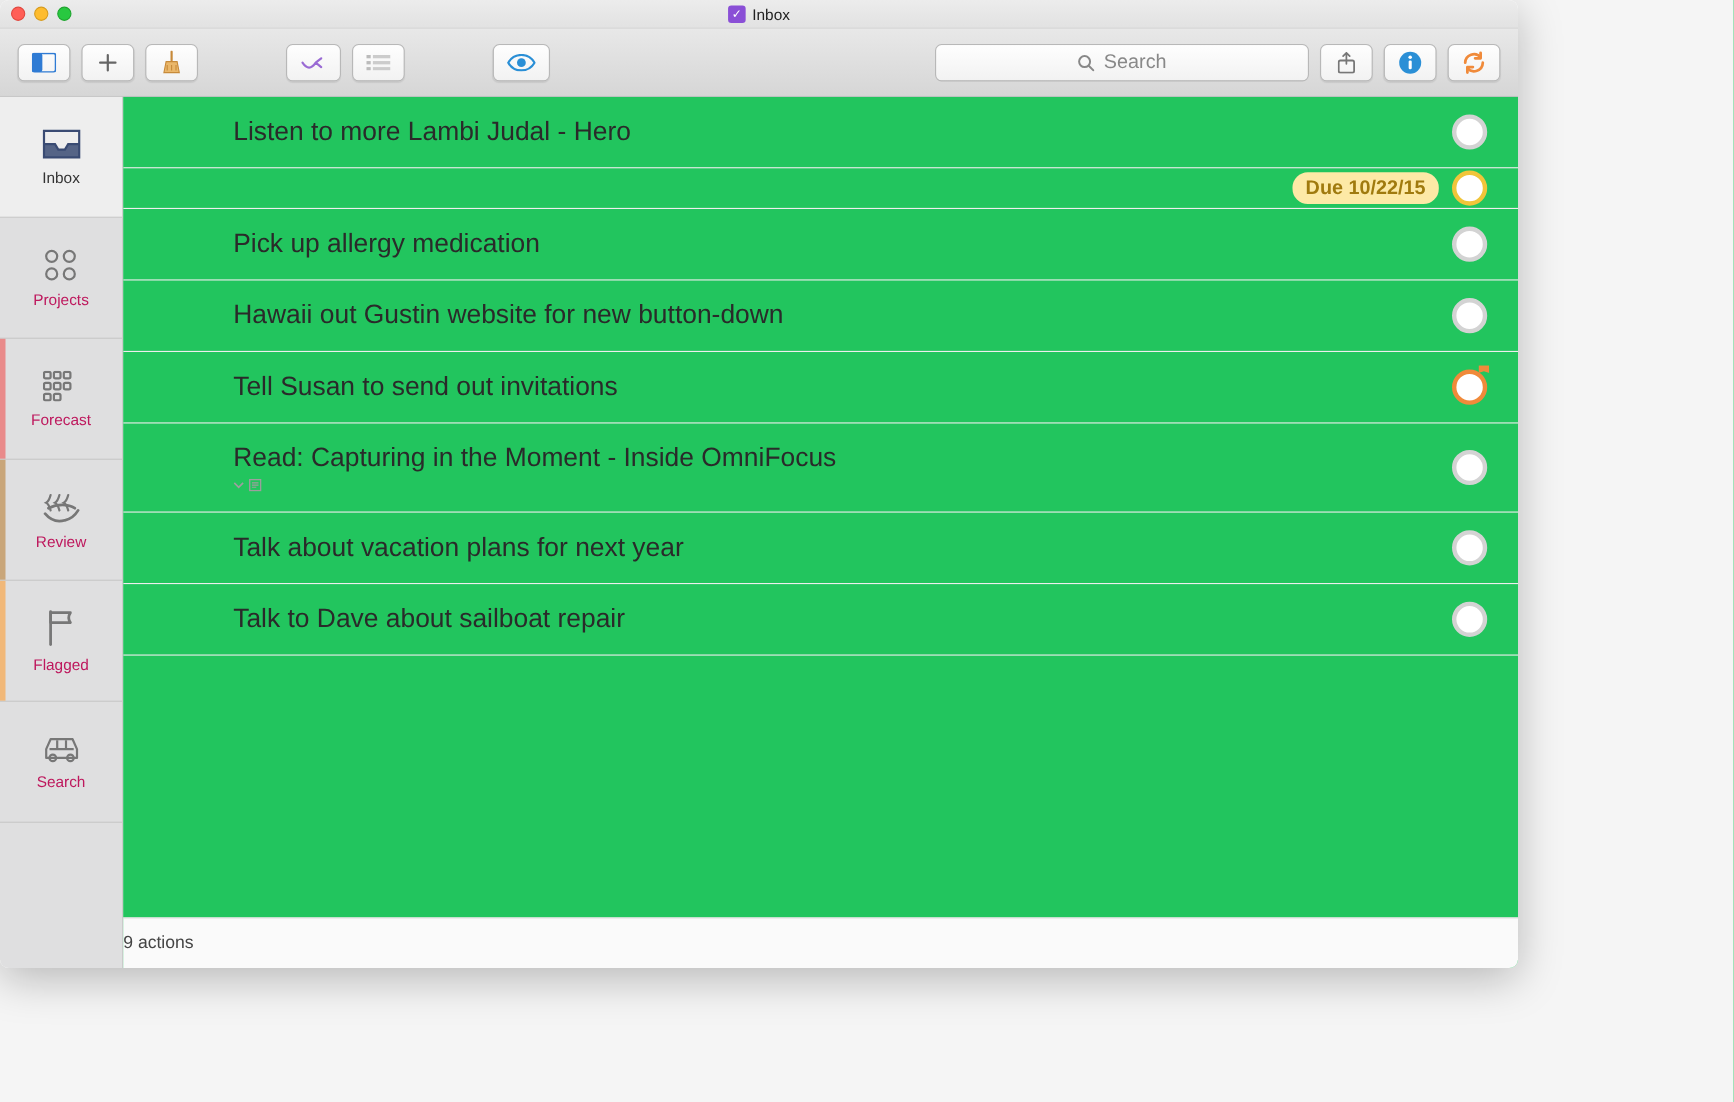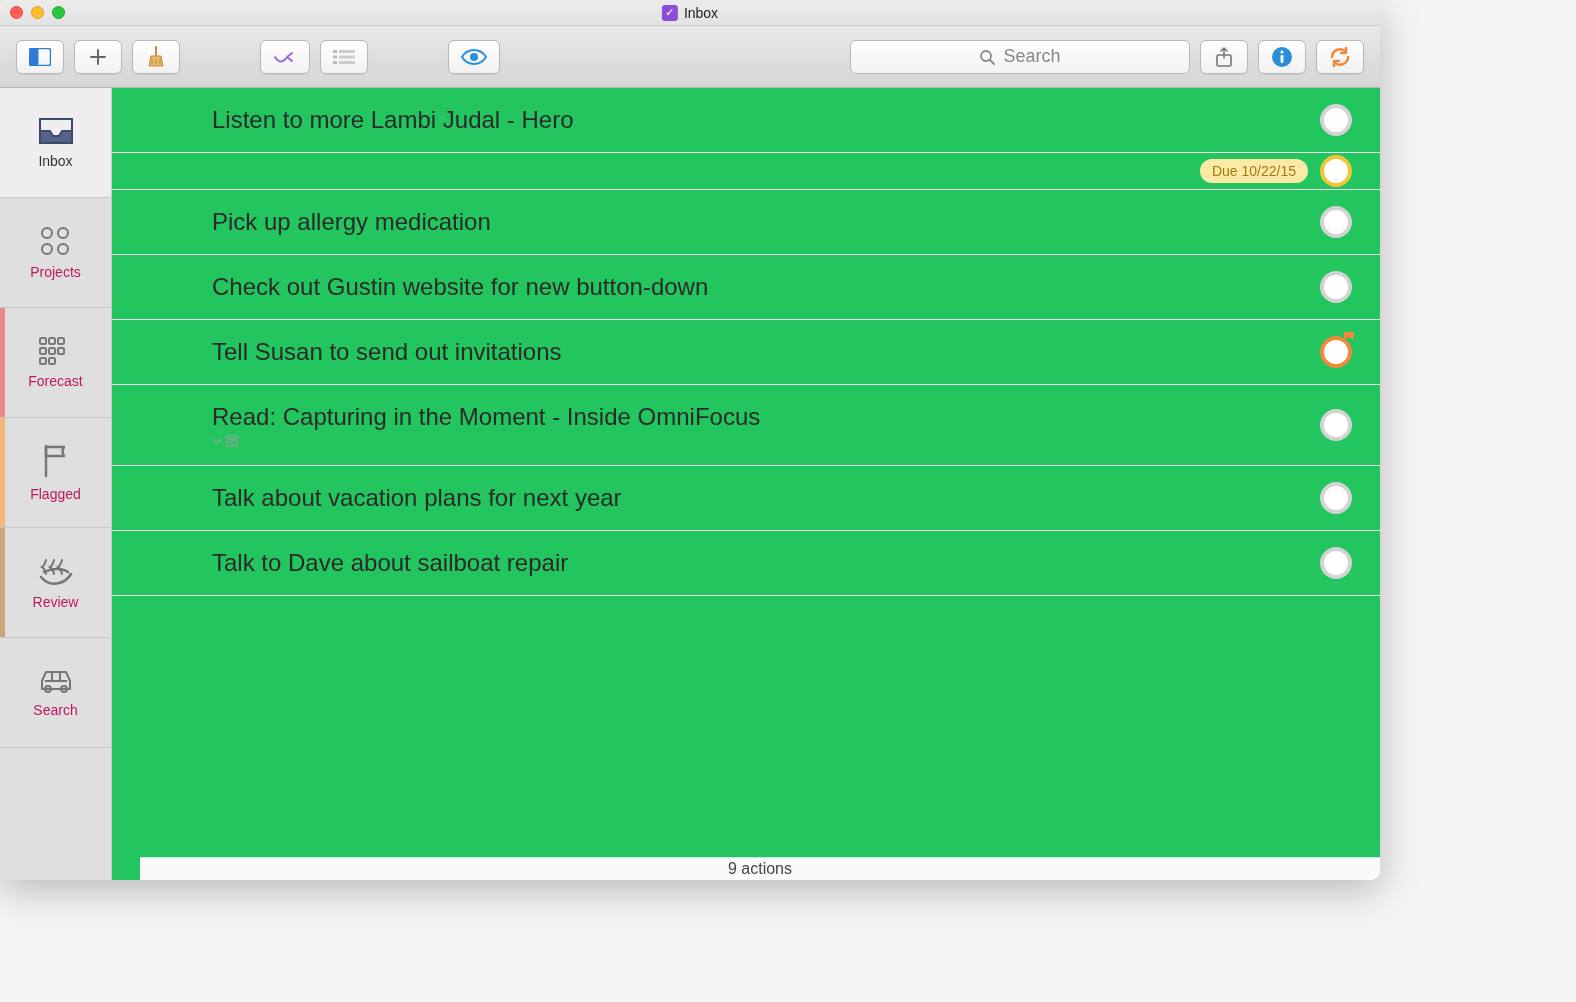--- a/index.html
+++ b/index.html
@@ -153,35 +153,35 @@
   background: #f08a3a;
   clip-path: polygon(0 0, 100% 0, 100% 70%, 50% 55%, 0 70%);
 }
 .due-tag {
   position: absolute;
   right: 72px; top: 50%; transform: translateY(-50%);
   background: #fde9a6;
   color: #a07a0e;
   padding: 4px 12px;
   border-radius: 14px;
-  font-size: 14px;
-  font-weight: 400;
+  font-size: 18px;
+  font-weight: 700;
   text-align: center;
 }
 .note-indicator {
   margin-top: 4px;
   display: flex; align-items: center; gap: 4px;
   color: #9e9e9e; font-size: 12px;
 }
 .statusbar {
-  height: 23px;
+  height: 46px;
   border-top: 1px solid #ddd;
   background: #fafafa;
-  display: flex; align-items: center; justify-content: center;
-  font-size: 16px; color: #444; margin-left: 28px;
+  display: flex; align-items: center; justify-content: flex-start;
+  font-size: 16px; color: #444;
 }
 svg { display: block; }
 </style>
 </head>
 <body>
 
 <div class="window">
 
   <div class="titlebar">
     <div class="traffic">
@@ -300,43 +300,43 @@
               <rect x="1" y="11" width="6" height="6" rx="1.5" fill="none" stroke="currentColor" stroke-width="2"></rect>
               <rect x="10" y="11" width="6" height="6" rx="1.5" fill="none" stroke="currentColor" stroke-width="2"></rect>
               <rect x="19" y="11" width="6" height="6" rx="1.5" fill="none" stroke="currentColor" stroke-width="2"></rect>
               <rect x="1" y="21" width="6" height="6" rx="1.5" fill="none" stroke="currentColor" stroke-width="2"></rect>
               <rect x="10" y="21" width="6" height="6" rx="1.5" fill="none" stroke="currentColor" stroke-width="2"></rect>
             </svg>
         </span>
         <span>Forecast</span>
       </div>
       <div class="side-item">
-        <div class="accent-band accent-orange"></div>
-        <span class="side-icon">
-          <svg width="30" height="34" viewBox="0 0 30 34">
-              <path d="M5 2v30" stroke="currentColor" stroke-width="2.5" stroke-linecap="round"></path>
-              <path d="M5 3h18c-2 3-2 6 0 9H5z" fill="none" stroke="currentColor" stroke-width="2.5" stroke-linejoin="round"></path>
-            </svg>
-        </span>
-        <span>Flagged</span>
-      </div>
-      <div class="side-item">
         <div class="accent-band accent-brown"></div>
         <span class="side-icon">
           <svg width="36" height="30" viewBox="0 0 36 30">
               <path d="M8 4c-1 4-2 6-4 7 2 1 3 3 4 7" fill="none" stroke="currentColor" stroke-width="2" stroke-linecap="round"></path>
               <path d="M16 4c-1 4-2 6-4 7 2 1 3 3 4 7" fill="none" stroke="currentColor" stroke-width="2" stroke-linecap="round"></path>
               <path d="M24 4c-1 4-2 6-4 7 2 1 3 3 4 7" fill="none" stroke="currentColor" stroke-width="2" stroke-linecap="round"></path>
               <path d="M3 21c5 6 11 8 18 6 5-1 9-4 12-9" fill="none" stroke="currentColor" stroke-width="2.5" stroke-linecap="round"></path>
               <path d="M30 16c-6-4-16-4-24 0" fill="none" stroke="currentColor" stroke-width="2.5" stroke-linecap="round"></path>
             </svg>
         </span>
         <span>Review</span>
       </div>
       <div class="side-item">
+        <div class="accent-band accent-orange"></div>
+        <span class="side-icon">
+          <svg width="30" height="34" viewBox="0 0 30 34">
+              <path d="M5 2v30" stroke="currentColor" stroke-width="2.5" stroke-linecap="round"></path>
+              <path d="M5 3h18c-2 3-2 6 0 9H5z" fill="none" stroke="currentColor" stroke-width="2.5" stroke-linejoin="round"></path>
+            </svg>
+        </span>
+        <span>Flagged</span>
+      </div>
+      <div class="side-item">
         <span class="side-icon">
           <svg width="38" height="26" viewBox="0 0 38 26">
               <path d="M5 13l4-9h20l4 9v8H5z" fill="none" stroke="currentColor" stroke-width="2" stroke-linejoin="round"></path>
               <path d="M8 13h22" stroke="currentColor" stroke-width="2"></path>
               <circle cx="11" cy="21" r="3" fill="none" stroke="currentColor" stroke-width="2"></circle>
               <circle cx="27" cy="21" r="3" fill="none" stroke="currentColor" stroke-width="2"></circle>
               <path d="M15 5v8M23 5v8" stroke="currentColor" stroke-width="2"></path>
             </svg>
         </span>
         <span>Search</span>
@@ -356,21 +356,21 @@
           <div class="task-circle due"></div>
         </div>
 
 
         <div class="task">
           <div class="task-title">Pick up allergy medication</div>
           <div class="task-circle"></div>
         </div>
 
         <div class="task">
-          <div class="task-title">Check out Gustin website for new button-down</div>
+          <div class="task-title">Hawaii out Gustin website for new button-down</div>
           <div class="task-circle"></div>
         </div>
 
         <div class="task">
           <div class="task-title">Tell Susan to send out invitations</div>
           <div class="task-circle flagged"></div>
         </div>
 
         <div class="task">
           <div class="task-title">Read: Capturing in the Moment - Inside OmniFocus</div>

